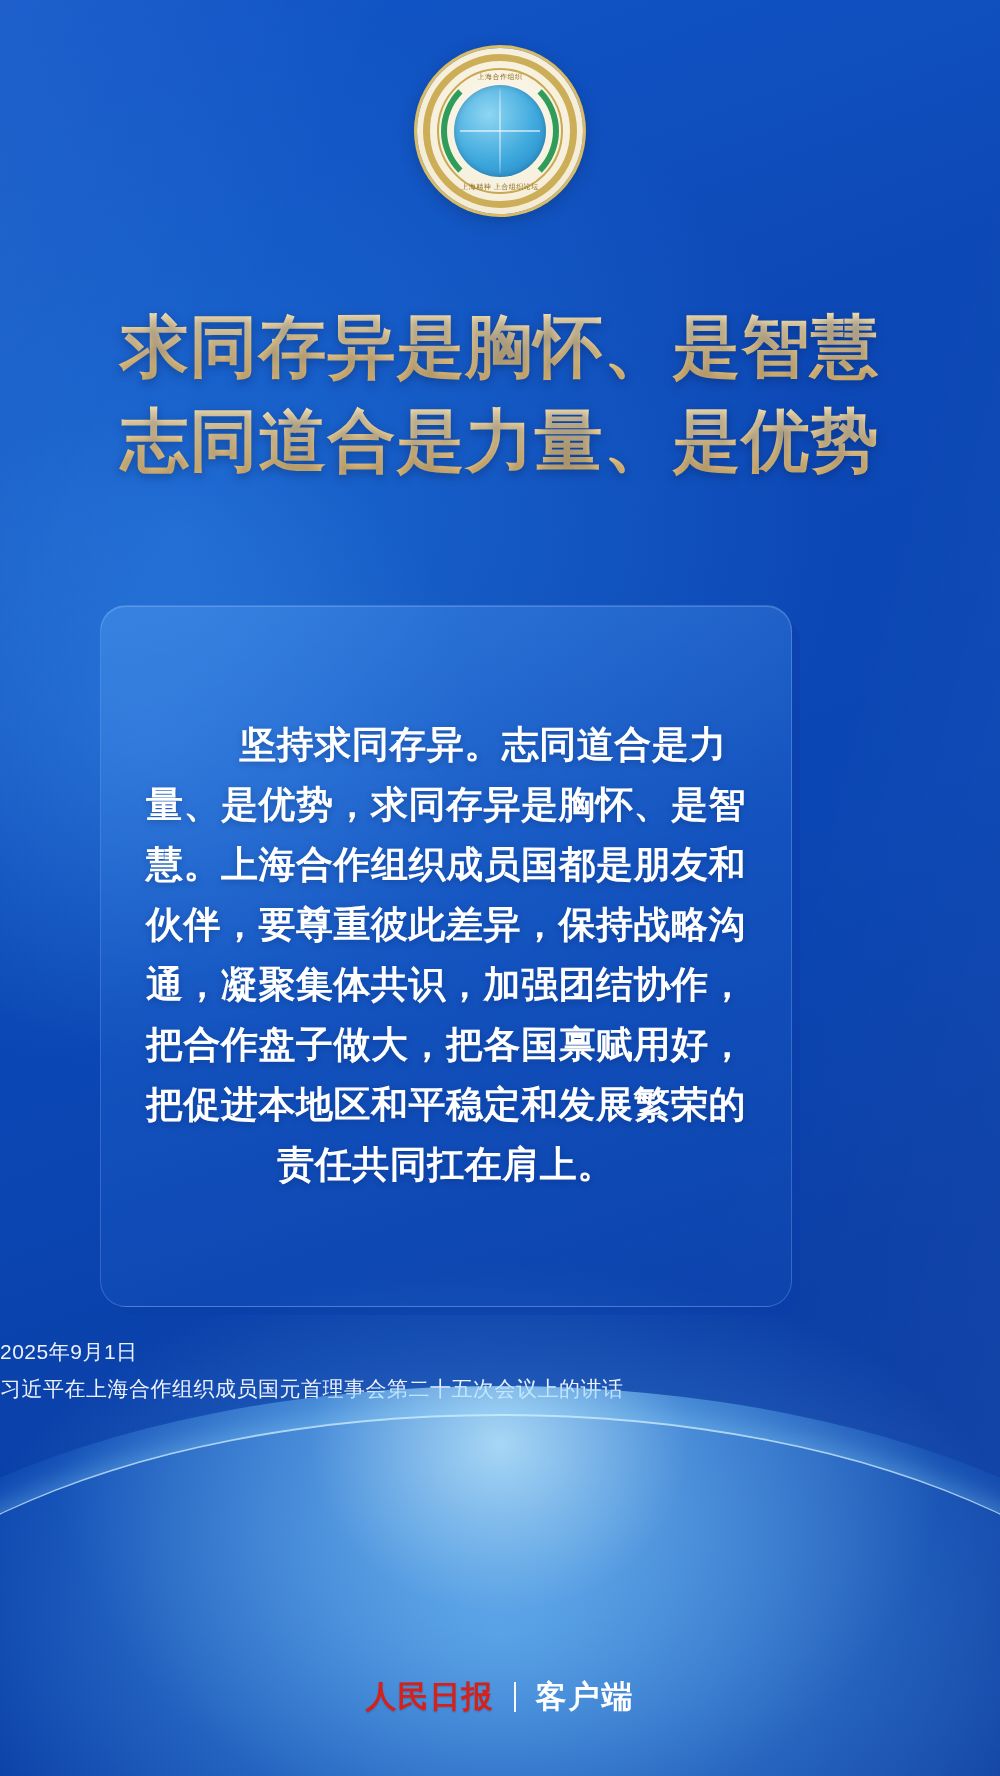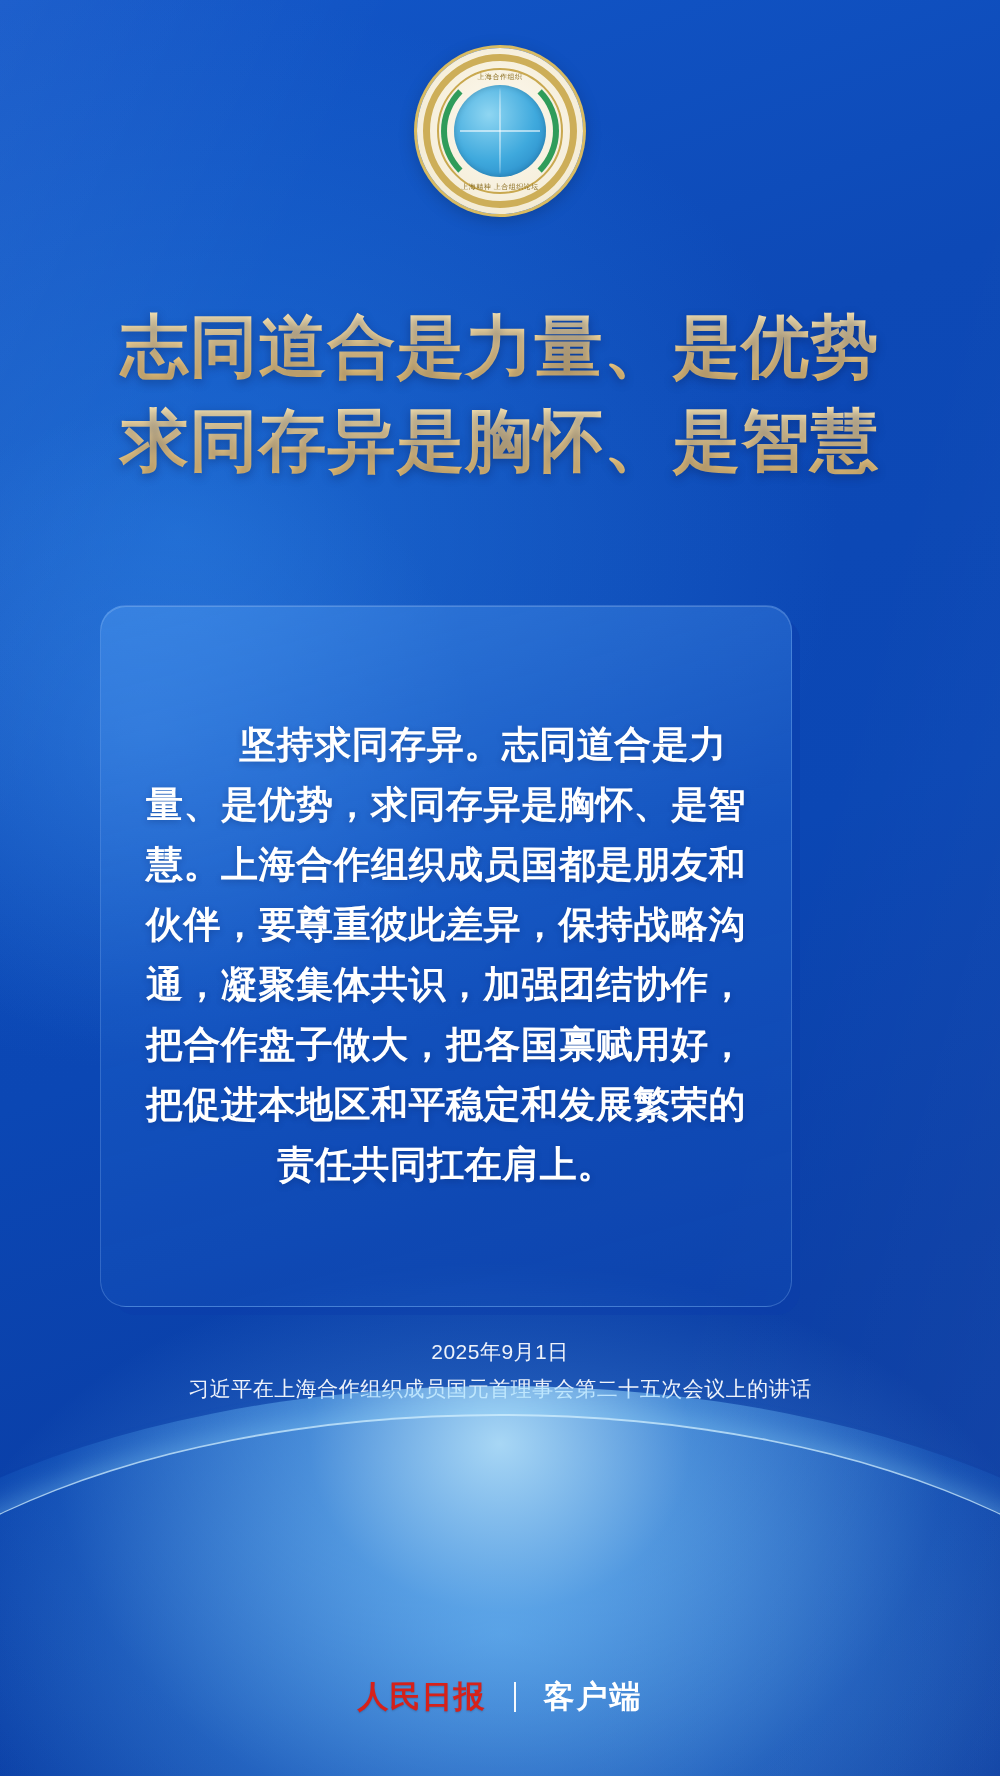--- a/index.html
+++ b/index.html
@@ -163,21 +163,21 @@
     letter-spacing: 0.5px;
     text-shadow: 0 2px 6px rgba(0,30,90,0.30);
     text-align: center;
   }
 
   
   .source {
     position: absolute;
     left: 0; right: 0;
     top: 1334px;
-    text-align: center;
+    text-align: left;
     color: rgba(255,255,255,0.93);
     font-size: 21px;
     line-height: 1.75;
     letter-spacing: 0.5px;
   }
   .source .date { display: block; }
   .source .speech { display: block; }
 
   
   .horizon {
@@ -205,21 +205,21 @@
   }
 
   
   .footer {
     position: absolute;
     left: 0; right: 0;
     bottom: 58px;
     display: flex;
     align-items: center;
     justify-content: center;
-    gap: 28px;
+    gap: 20px;
   }
   .footer .rmrb {
     color: #d6211a;
     font-family: "DejaVu Serif", "Liberation Serif", serif;
     font-weight: bold;
     font-size: 31px;
     letter-spacing: 1px;
     text-shadow: 0 1px 2px rgba(0,0,0,0.18);
   }
   .footer .divider {
@@ -250,22 +250,22 @@
       <div class="ring-outer"></div>
       <div class="ring-inner"></div>
       <div class="wheat"></div>
       <div class="globe"></div>
       <div class="txt-top">上海合作组织</div>
       <div class="txt-bot">上海精神 上合组织论坛</div>
     </div>
   </div>
 
   <div class="headline">
+    <span class="ln">求同存异是胸怀、是智慧</span>
     <span class="ln">志同道合是力量、是优势</span>
-    <span class="ln">求同存异是胸怀、是智慧</span>
   </div>
 
   <div class="card"></div>
   <div class="quote">坚持求同存异。志同道合是力量、是优势，求同存异是胸怀、是智慧。上海合作组织成员国都是朋友和伙伴，要尊重彼此差异，保持战略沟通，凝聚集体共识，加强团结协作，把合作盘子做大，把各国禀赋用好，把促进本地区和平稳定和发展繁荣的责任共同扛在肩上。</div>
 
   <div class="source">
     <span class="date">2025年9月1日</span>
     <span class="speech">习近平在上海合作组织成员国元首理事会第二十五次会议上的讲话</span>
   </div>
 

